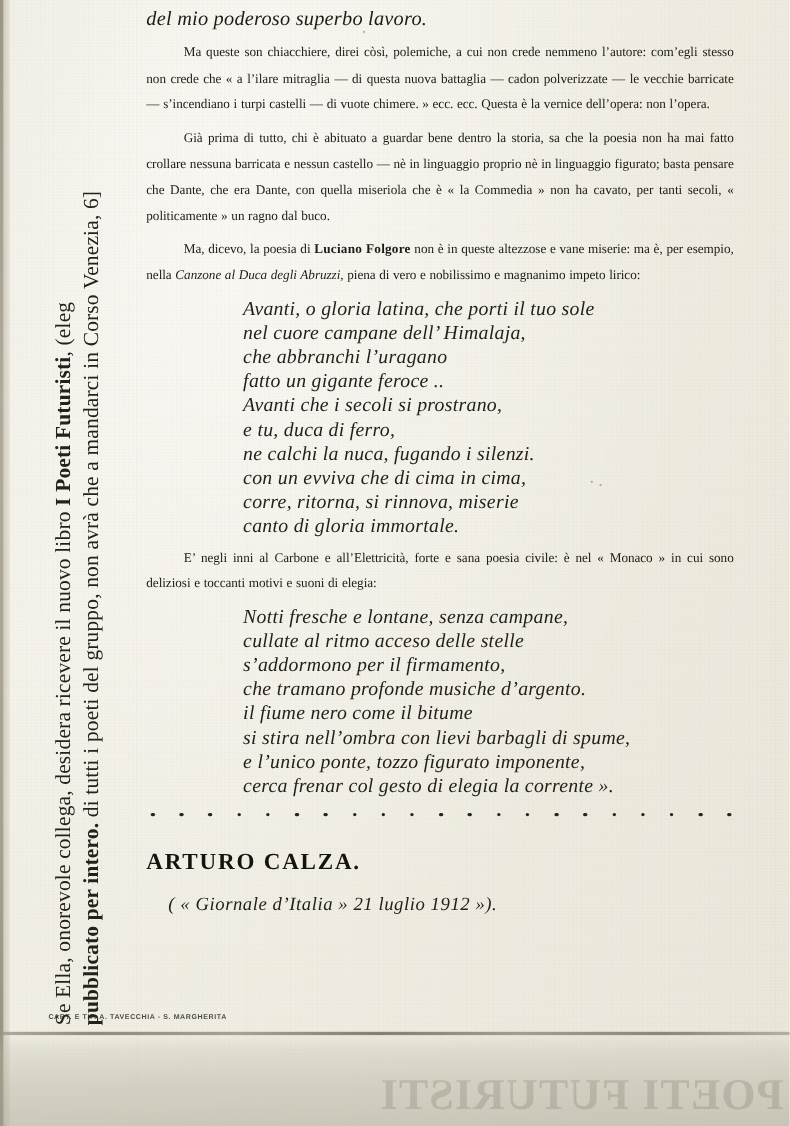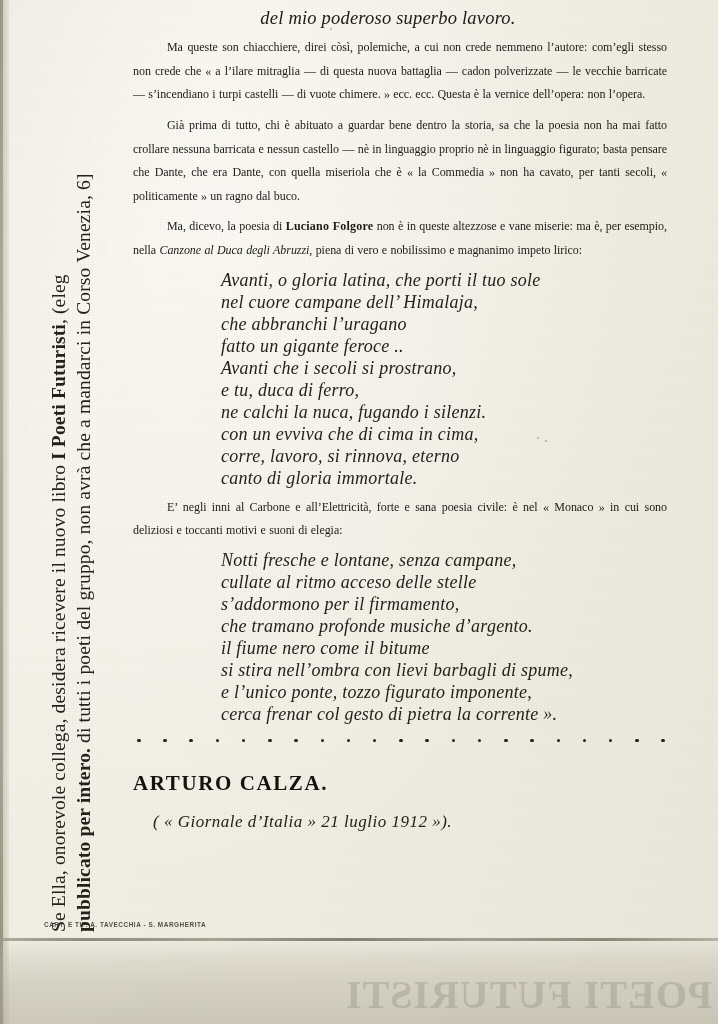--- a/index.html
+++ b/index.html
@@ -102,21 +102,20 @@
   
   #main {
     position: absolute;
     left: 133px;
     top: 0px;
     width: 534px;
     color: #1d1b16;
   }
 
   .epigraph {
-    text-align: center;
     font-style: italic;
     font-size: 18.5px;
     line-height: 1.15;
     margin: 8px 0 0 0;
     letter-spacing: .2px;
     padding-right: 24px;
   }
 
   p.body {
     margin: 7px 0 0 0;
@@ -244,37 +243,37 @@
 
     <div class="verse">
       <div>Avanti, o gloria latina, che porti il tuo sole</div>
       <div>nel cuore campane dell’ Himalaja,</div>
       <div>che abbranchi l’uragano</div>
       <div>fatto un gigante feroce ..</div>
       <div>Avanti che i secoli si prostrano,</div>
       <div>e tu, duca di ferro,</div>
       <div>ne calchi la nuca, fugando i silenzi.</div>
       <div>con un evviva che di cima in cima,</div>
-      <div>corre, lavoro, si rinnova, eterno</div>
+      <div>corre, ritorna, si rinnova, miserie</div>
       <div>canto di gloria immortale.</div>
     </div>
 
     <p class="body">
       <span>E’ negli inni al Carbone e all’Elettricità, forte e sana poesia civile: è nel « Monaco » in cui sono deliziosi e toccanti motivi e suoni di elegia:</span>
     </p>
 
     <div class="verse">
       <div>Notti fresche e lontane, senza campane,</div>
       <div>cullate al ritmo acceso delle stelle</div>
       <div>s’addormono per il firmamento,</div>
       <div>che tramano profonde musiche d’argento.</div>
       <div>il fiume nero come il bitume</div>
       <div>si stira nell’ombra con lievi barbagli di spume,</div>
       <div>e l’unico ponte, tozzo figurato imponente,</div>
-      <div>cerca frenar col gesto di pietra la corrente ».</div>
+      <div>cerca frenar col gesto di elegia la corrente ».</div>
     </div>
 
     <div class="dotline" id="dot-separator">
         <span></span>
         <span></span>
         <span></span>
         <span></span>
         <span></span>
         <span></span>
         <span></span>

